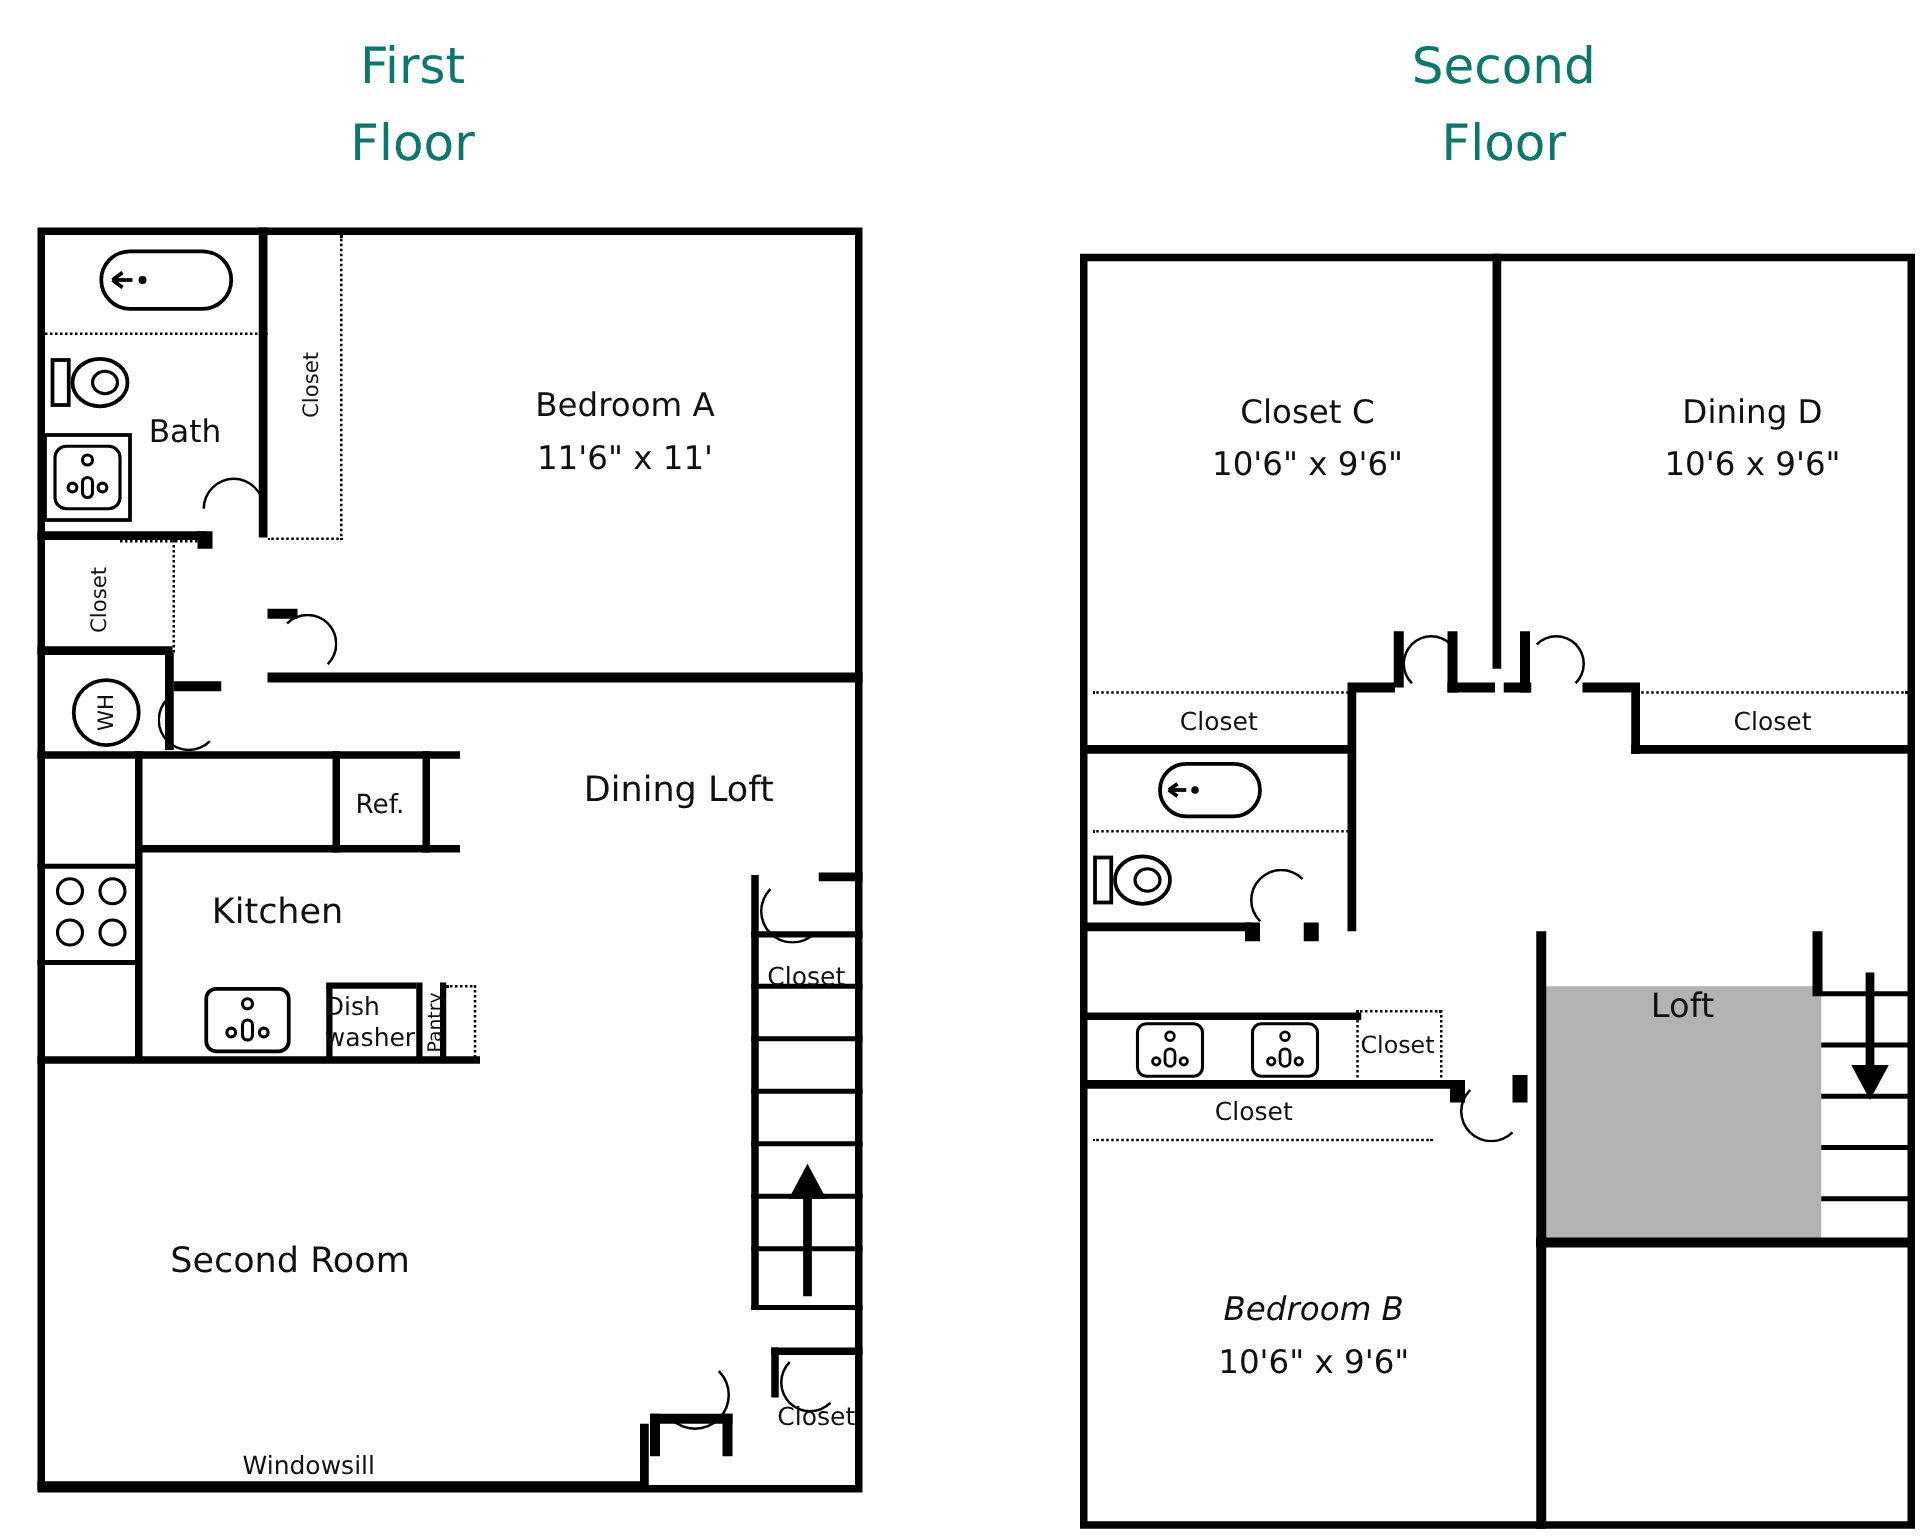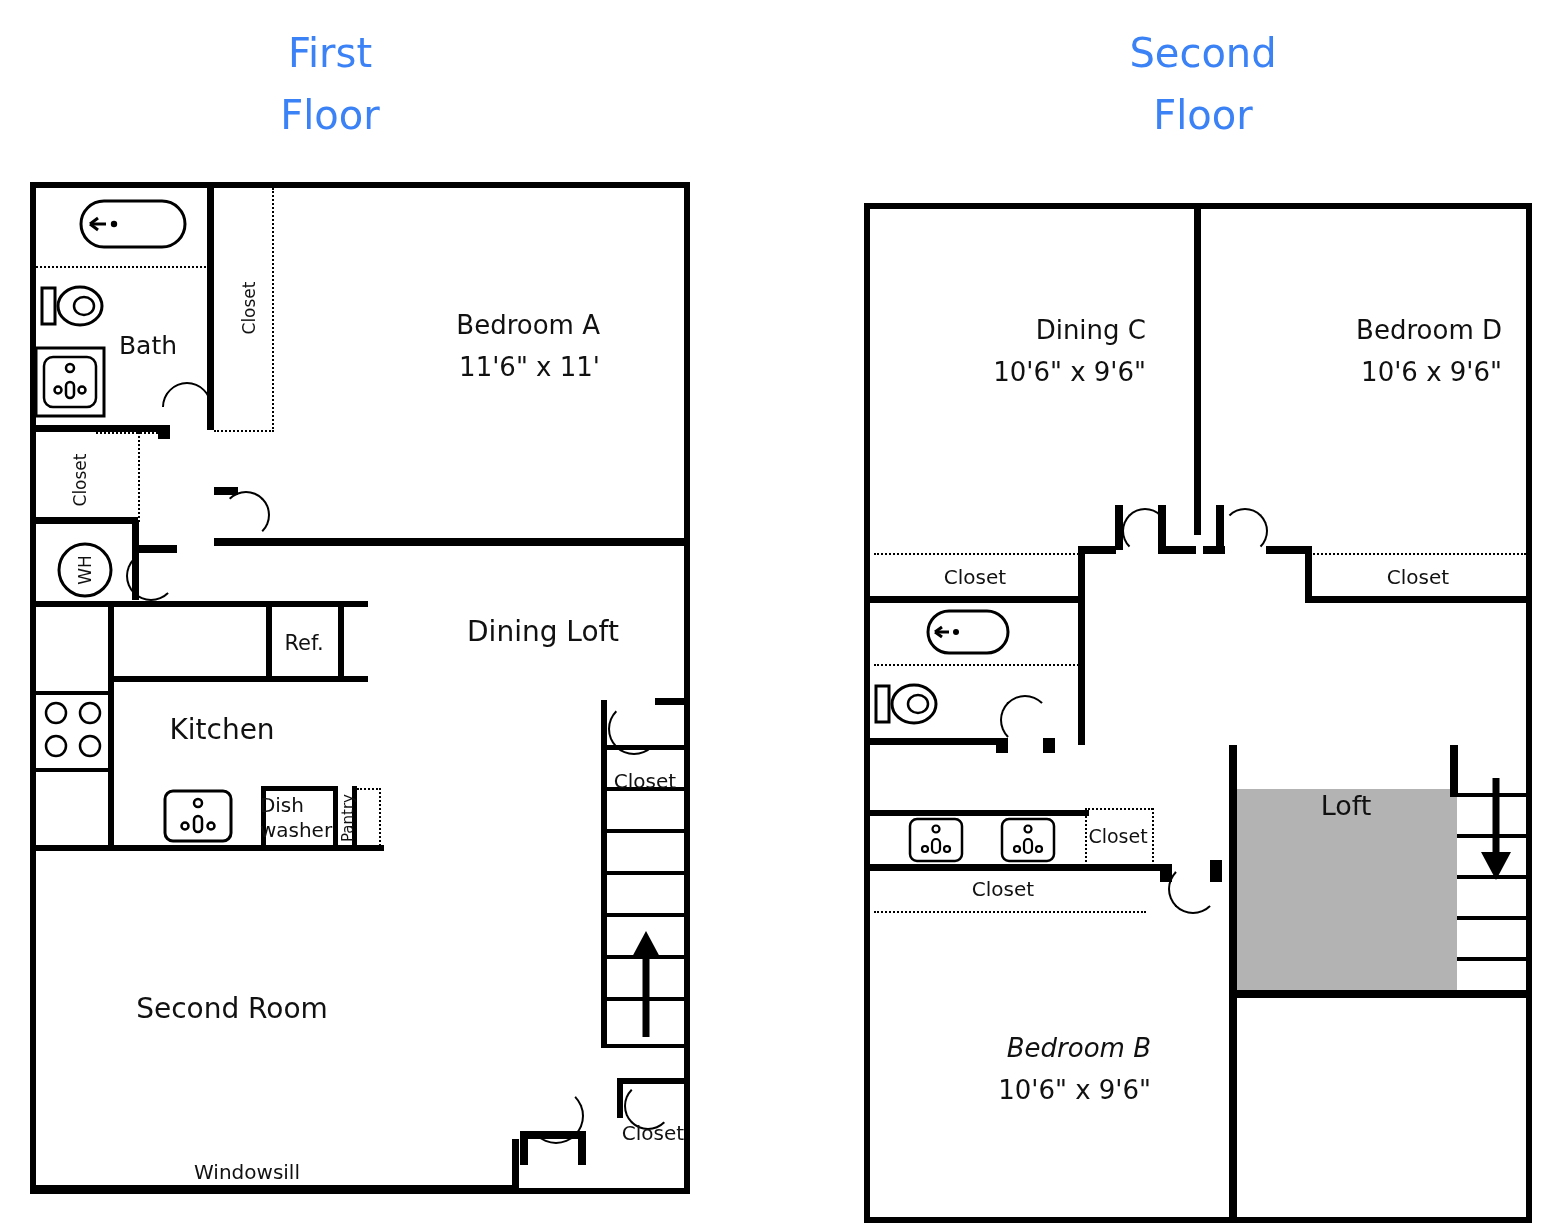--- a/index.html
+++ b/index.html
@@ -12,21 +12,21 @@
     position: relative;
     overflow: hidden;
   }
   .plan { position: absolute; }
   .title {
     position: absolute;
     text-align: center;
     font-size: 40px;
     line-height: 1.55;
     font-weight: 400;
-    color: #3b82f6;
+    color: #0f766e;
     white-space: pre-line;
   }
   .wall-outer {
     position: absolute;
     border: 6px solid #000;
     background: #fff;
   }
   .wall {
     position: absolute;
     background: #000;
@@ -43,21 +43,21 @@
   }
   .lbl {
     position: absolute;
     font-size: 25px;
     color: #111;
     white-space: nowrap;
   }
   .lbl-c { transform: translate(-50%, -50%); text-align: left; }
   .lbl-sm { font-size: 17px; }
   .lbl-xs { font-size: 15px; }
-  .lbl-room { font-size: 26px; text-align: right; line-height: 1.35; white-space: pre-line; }
+  .lbl-room { font-size: 26px; text-align: center; line-height: 1.35; white-space: pre-line; }
   .vert { writing-mode: vertical-rl; transform: translate(-50%,-50%) rotate(180deg); }
   .door-arc {
     position: absolute;
     border: 2px solid #000;
     border-radius: 100%;
   }
   .loft-fill {
     position: absolute;
     background: #b3b3b3;
   }
@@ -210,24 +210,24 @@
 
 <div class="plan">
 
   <div class="title" style="left:1003px; top:22px; width:400px;">Second
 Floor</div>
 
   <div class="wall-outer" style="left:864px; top:203px; width:668px; height:1020px;"></div>
 
   <div class="wall" style="left:1194px; top:203px; width:7px; height:332px;"></div>
 
-  <div class="lbl lbl-room" style="left:946px; top:313px; width:200px;">Dining C</div>
+  <div class="lbl lbl-room" style="left:946px; top:313px; width:200px;">Closet C</div>
   <div class="lbl lbl-room" style="left:946px; top:355px; width:200px;">10'6" x 9'6"</div>
 
-  <div class="lbl lbl-room" style="left:1302px; top:313px; width:200px;">Bedroom D</div>
+  <div class="lbl lbl-room" style="left:1302px; top:313px; width:200px;">Dining D</div>
   <div class="lbl lbl-room" style="left:1302px; top:355px; width:200px;">10'6 x 9'6"</div>
 
   <div class="dot-h" style="left:874px; top:553px; width:208px;"></div>
   <div class="wall" style="left:864px; top:596px; width:220px; height:7px;"></div>
   <div class="wall" style="left:1078px; top:553px; width:7px; height:50px;"></div>
   <div class="wall" style="left:1078px; top:546px; width:38px; height:8px;"></div>
   <div class="wall" style="left:1115px; top:505px; width:8px; height:45px;"></div>
   <div class="wall" style="left:1158px; top:505px; width:8px; height:49px;"></div>
   <div class="wall" style="left:1158px; top:546px; width:38px; height:8px;"></div>
   <div class="door-arc" style="left:1122px; top:508px; width:46px; height:46px; border-color:#000; border-right-color:transparent; border-bottom-color:transparent; border-radius:50%;"></div>

